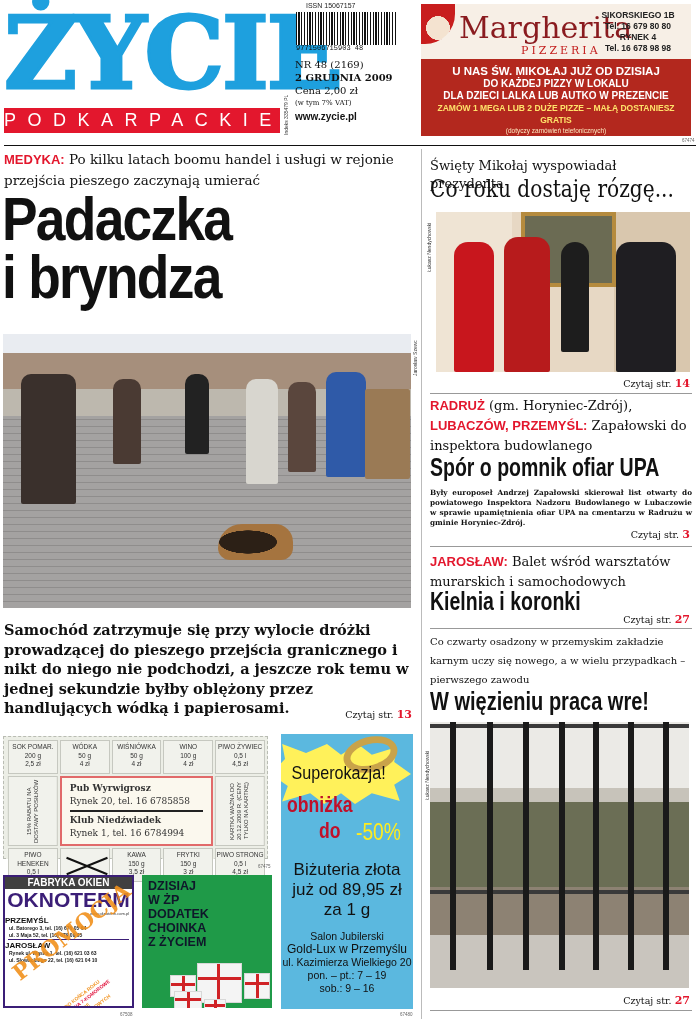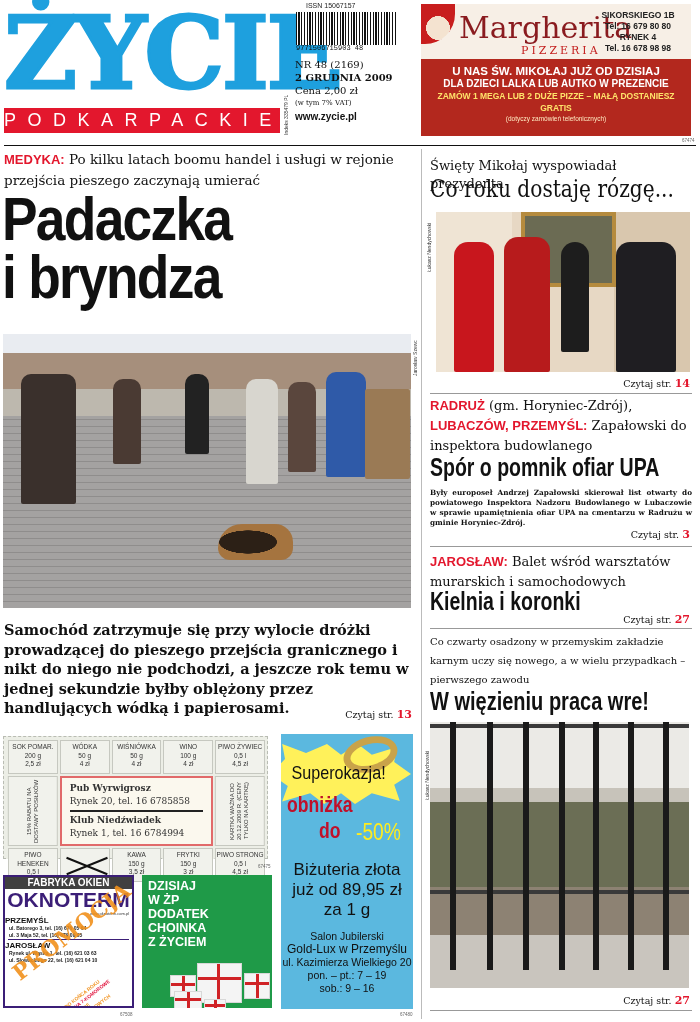--- a/index.html
+++ b/index.html
@@ -95,21 +95,21 @@
   .ad-okno .www { text-align:right; font-size: 4px; color:#333; padding-right: 3px; }
   .ad-okno .city { font-size: 8px; font-weight:bold; color:#111; line-height: 9px; }
   .ad-okno .addr { font-size: 5px; font-weight: bold; color:#222; padding-left: 4px; line-height: 6.5px; }
   .ad-okno .sep { height: 1px; background:#3b1e77; margin: 1px 3px; }
   .ad-okno .promo { position:absolute; left: 2px; top: 88px; font-family: "DejaVu Serif", serif; font-weight:bold; font-size: 22px; color: #f1911c; transform: rotate(-38deg); transform-origin: left top; white-space:nowrap; opacity: .9; }
   .ad-okno .promo-sub { position:absolute; left: 58px; top: 128px; font-size: 5px; line-height: 6px; font-weight:bold; color:#f1911c; transform: rotate(-38deg); transform-origin:left top; white-space: nowrap; }
   .ad-okno .promo-sub .red { color:#e0103a; }
 
   
   .ad-choinka { left: 142px; top: 875px; width: 130px; height: 133px; background: #1f9a48; overflow:hidden; font-family: "Liberation Sans", sans-serif; }
-  .ad-choinka .txt { position:absolute; left: 6px; top: 4px; color:#ffffff; font-weight:bold; font-size: 12.5px; line-height: 14px; }
+  .ad-choinka .txt { position:absolute; left: 6px; top: 4px; color:#0f172a; font-weight:bold; font-size: 12.5px; line-height: 14px; }
   .gift { position:absolute; background: #f4f4f4; border: 1px solid #d8d8d8; }
   .gift::before { content:""; position:absolute; left: 45%; top:0; width: 3px; height: 100%; background:#d02226; }
   .gift::after { content:""; position:absolute; top: 35%; left:0; height: 3px; width: 100%; background:#d02226; }
 
   
   .r-kicker1 { left: 430px; top: 157px; width: 262px; font-size: 13px; line-height: 18px; }
   .r-head1 { left: 430px; top: 174px; width: 262px; font-family: "DejaVu Serif", serif; font-size: 24px; line-height: 30px; transform: scaleX(.84); transform-origin:left top; white-space: nowrap; }
   .photo-santa { left: 436px; top: 212px; width: 254px; height: 160px; overflow:hidden; background: linear-gradient(90deg, #efe4d4 0 30%, #e7d8c4 30% 70%, #d9c7ae 70% 100%); }
   .photo-santa .painting { position:absolute; left: 85px; top: 0; width: 95px; height: 75px; background: #6b6b53; border: 4px solid #b58b3e; }
   .photo-santa .fig { position:absolute; border-radius: 14px 14px 2px 2px; }
@@ -163,20 +163,21 @@
   <div class="brand">Margherita</div>
   <div class="pizzeria">PIZZERIA</div>
   <div class="contacts">
     <div>SIKORSKIEGO 1B</div>
     <div>Tel. 16 679 80 80</div>
     <div>RYNEK 4</div>
     <div>Tel. 16 678 98 98</div>
   </div>
   <div class="lines">
     <div class="l1">U NAS ŚW. MIKOŁAJ JUŻ OD DZISIAJ</div>
+    <div class="l2">DO KAŻDEJ PIZZY W LOKALU</div>
     <div class="l3">DLA DZIECI LALKA LUB AUTKO W PREZENCIE</div>
     <div class="l4">ZAMÓW 1 MEGA LUB 2 DUŻE PIZZE – MAŁĄ DOSTANIESZ GRATIS</div>
     <div class="l5">(dotyczy zamówień telefonicznych)</div>
   </div>
 </div>
 <div class="abs adcode" style="left:682px;top:138px;">67474</div>
 
 <div class="abs rule-top"></div>
 <div class="abs col-divider"></div>
 

